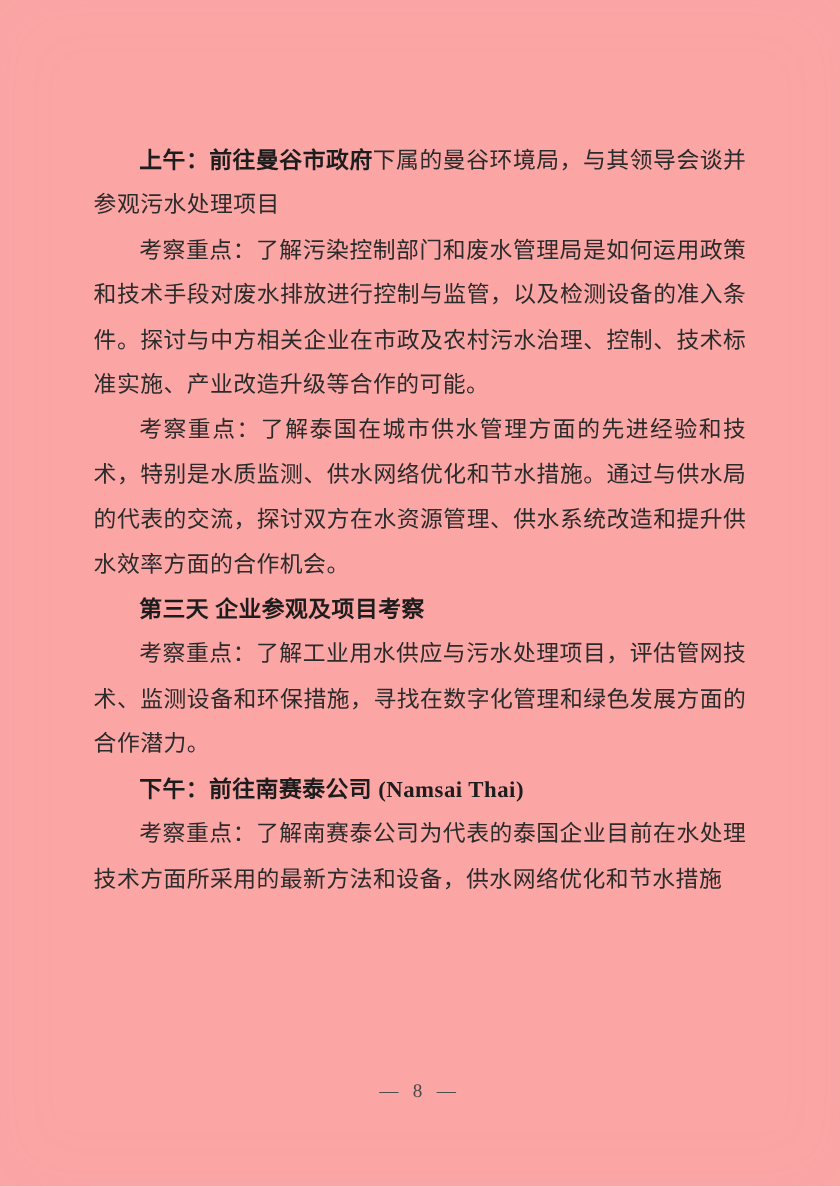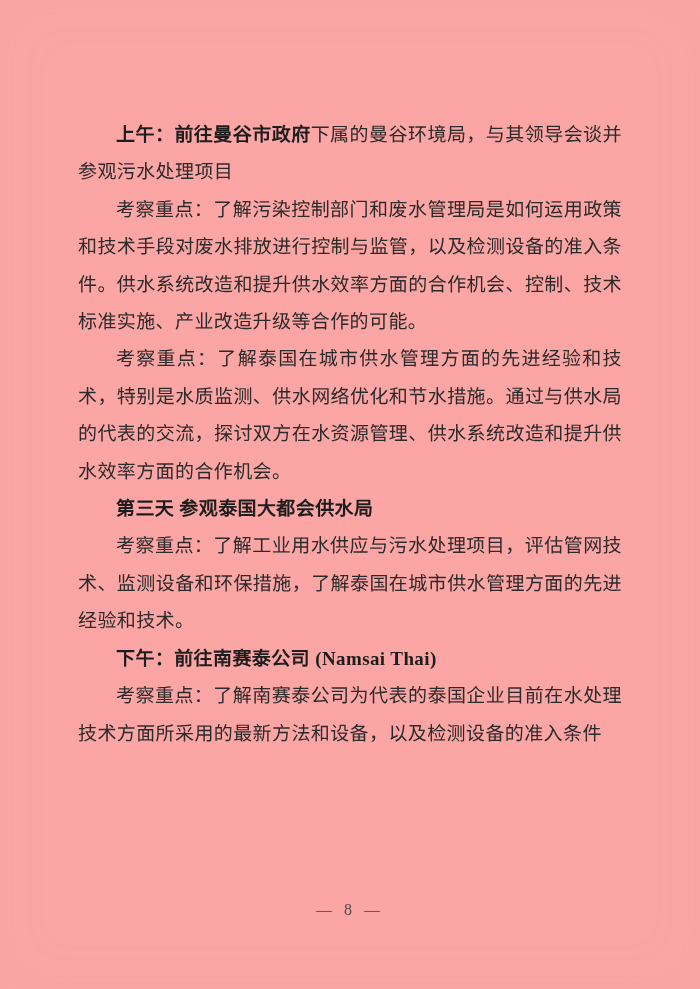--- a/index.html
+++ b/index.html
@@ -52,30 +52,30 @@
 </style>
 </head>
 <body>
 
 <div class="page">
   <div class="content">
 
     <p><span class="b">上午：前往曼谷市政府</span><span>下属的曼谷环境局，与其领导会谈并参观污水处理项目</span></p>
 
 
-    <p>考察重点：了解污染控制部门和废水管理局是如何运用政策和技术手段对废水排放进行控制与监管，以及检测设备的准入条件。供水系统改造和提升供水效率方面的合作机会、控制、技术标准实施、产业改造升级等合作的可能。</p>
+    <p>考察重点：了解污染控制部门和废水管理局是如何运用政策和技术手段对废水排放进行控制与监管，以及检测设备的准入条件。探讨与中方相关企业在市政及农村污水治理、控制、技术标准实施、产业改造升级等合作的可能。</p>
 
 
     <p>考察重点：了解泰国在城市供水管理方面的先进经验和技术，特别是水质监测、供水网络优化和节水措施。通过与供水局的代表的交流，探讨双方在水资源管理、供水系统改造和提升供水效率方面的合作机会。</p>
 
-    <p class="b">第三天 参观泰国大都会供水局</p>
+    <p class="b">第三天 企业参观及项目考察</p>
 
 
-    <p>考察重点：了解工业用水供应与污水处理项目，评估管网技术、监测设备和环保措施，了解泰国在城市供水管理方面的先进经验和技术。</p>
+    <p>考察重点：了解工业用水供应与污水处理项目，评估管网技术、监测设备和环保措施，寻找在数字化管理和绿色发展方面的合作潜力。</p>
 
     <p class="b">下午：前往南赛泰公司 (Namsai Thai)</p>
 
-    <p>考察重点：了解南赛泰公司为代表的泰国企业目前在水处理技术方面所采用的最新方法和设备，以及检测设备的准入条件</p>
+    <p>考察重点：了解南赛泰公司为代表的泰国企业目前在水处理技术方面所采用的最新方法和设备，供水网络优化和节水措施</p>
 
   </div>
 
   <div class="footer">— 8 —</div>
 </div>
 
 </body></html>

